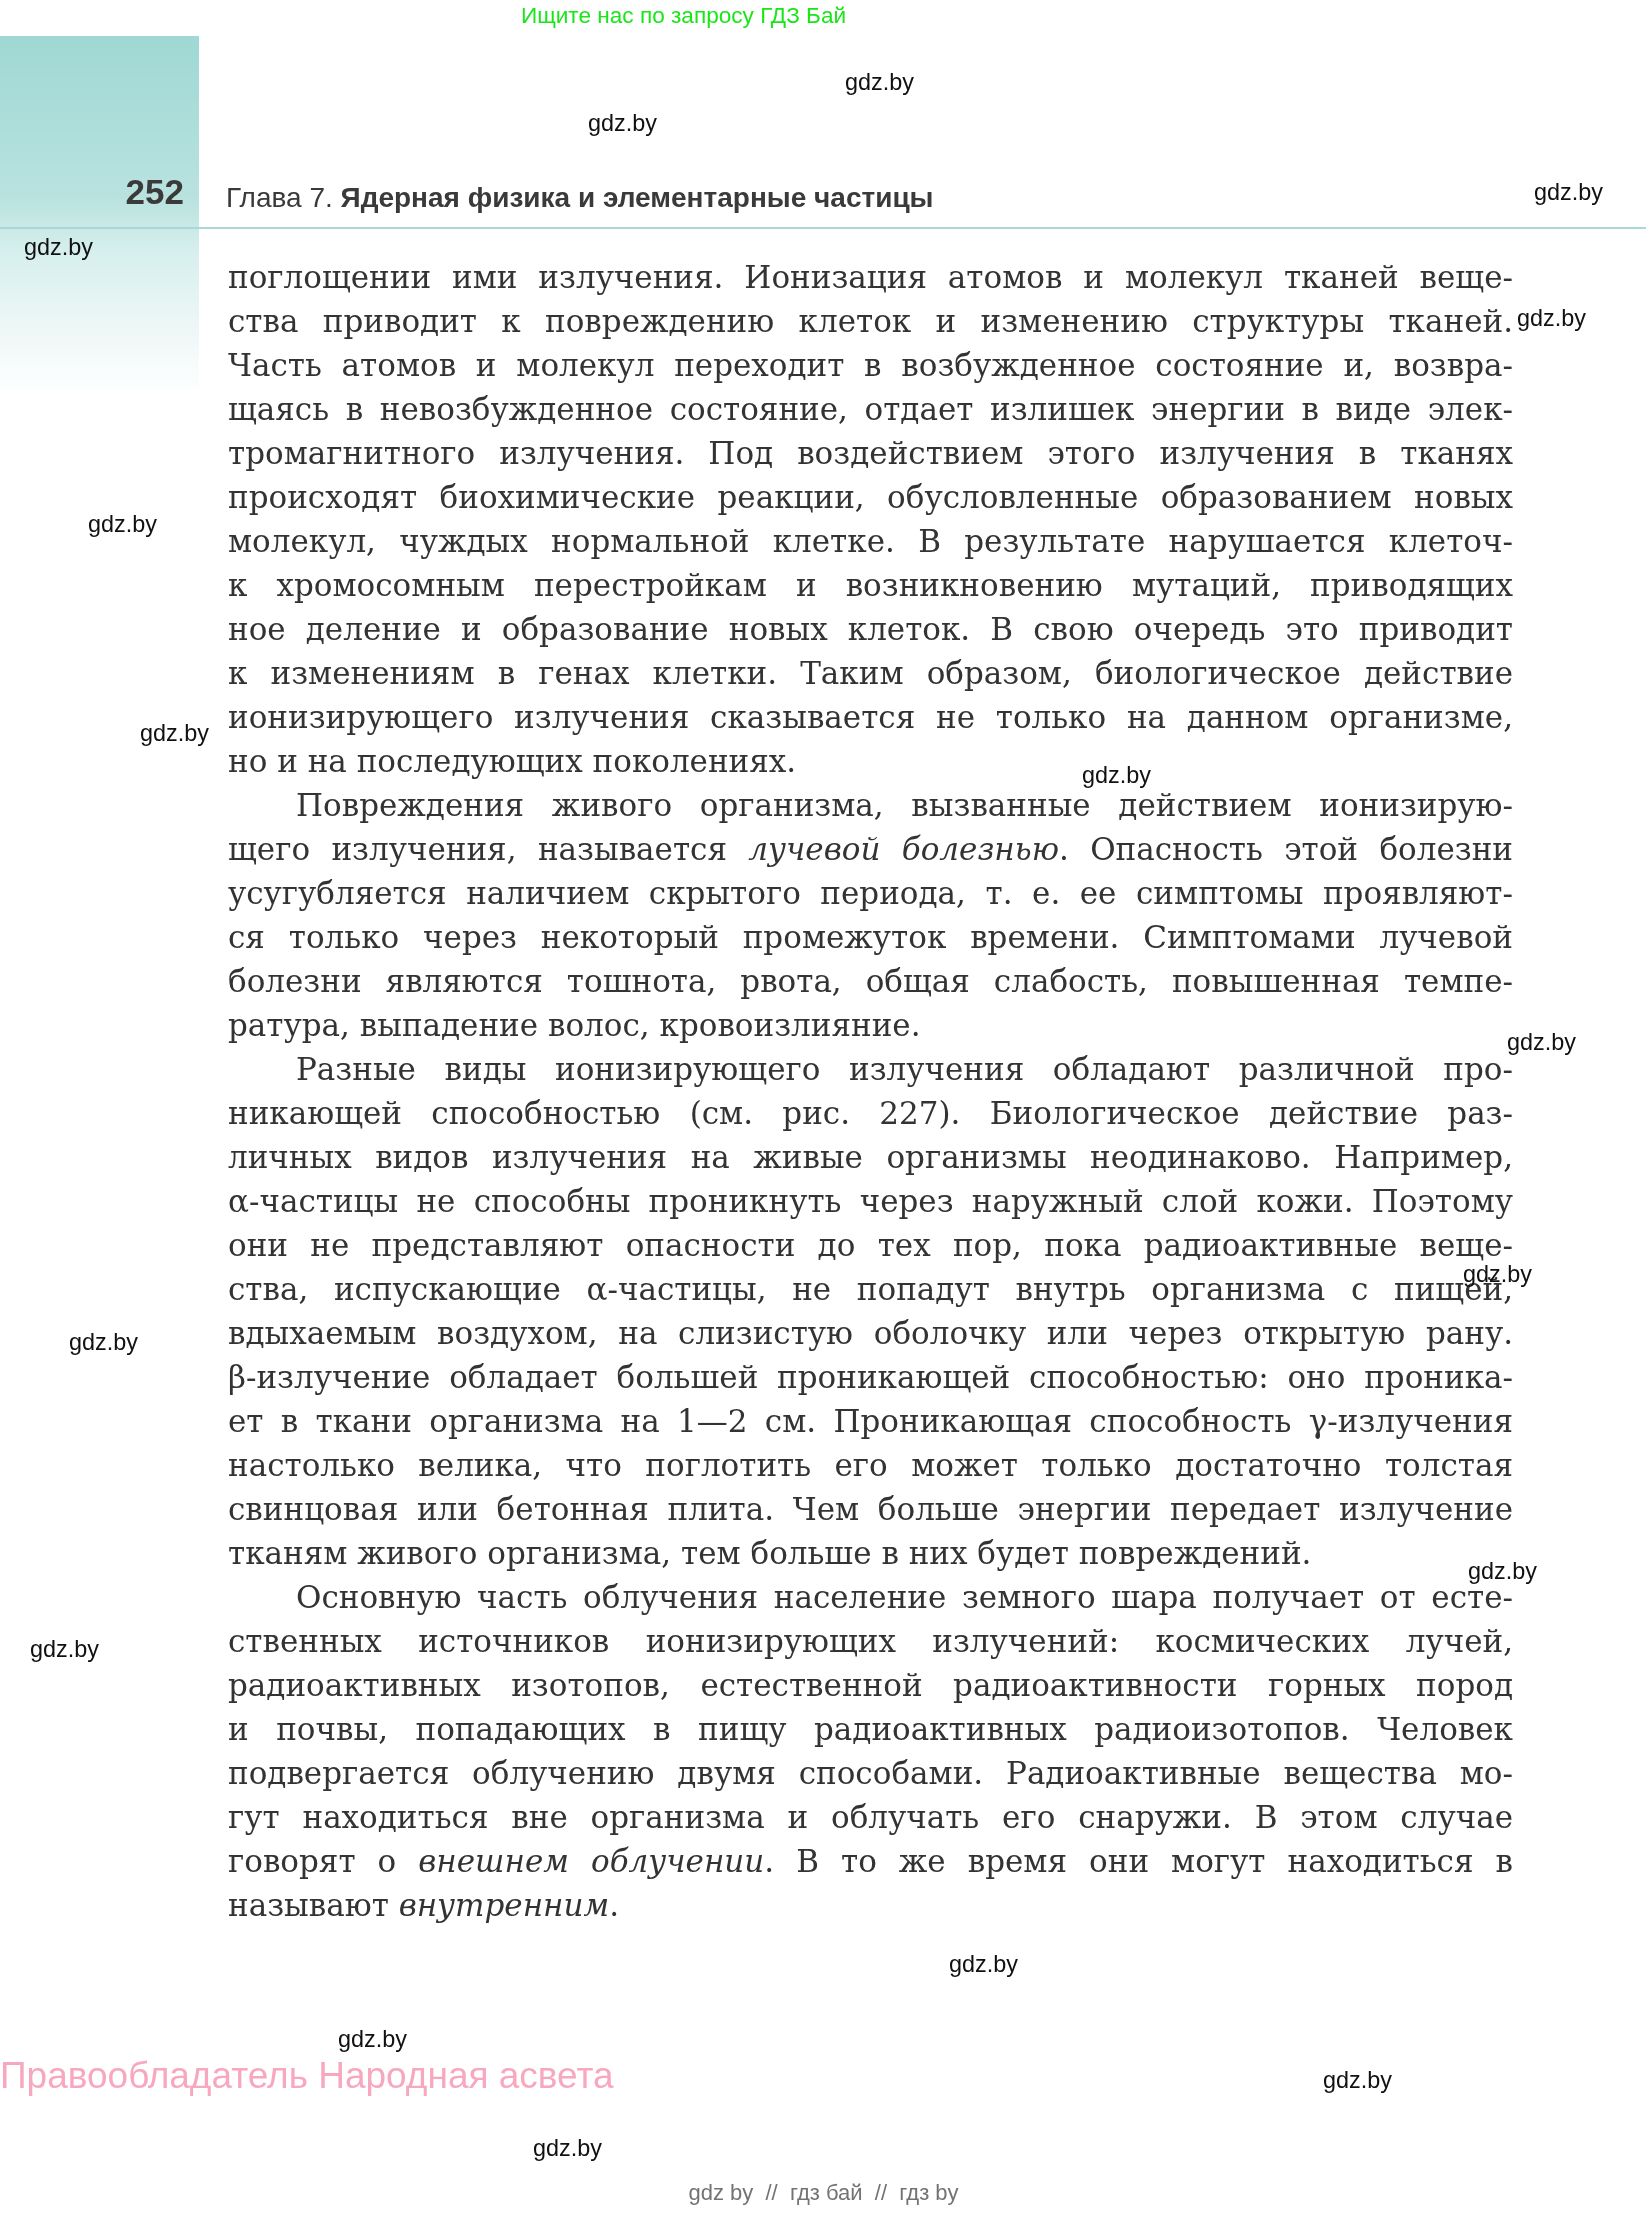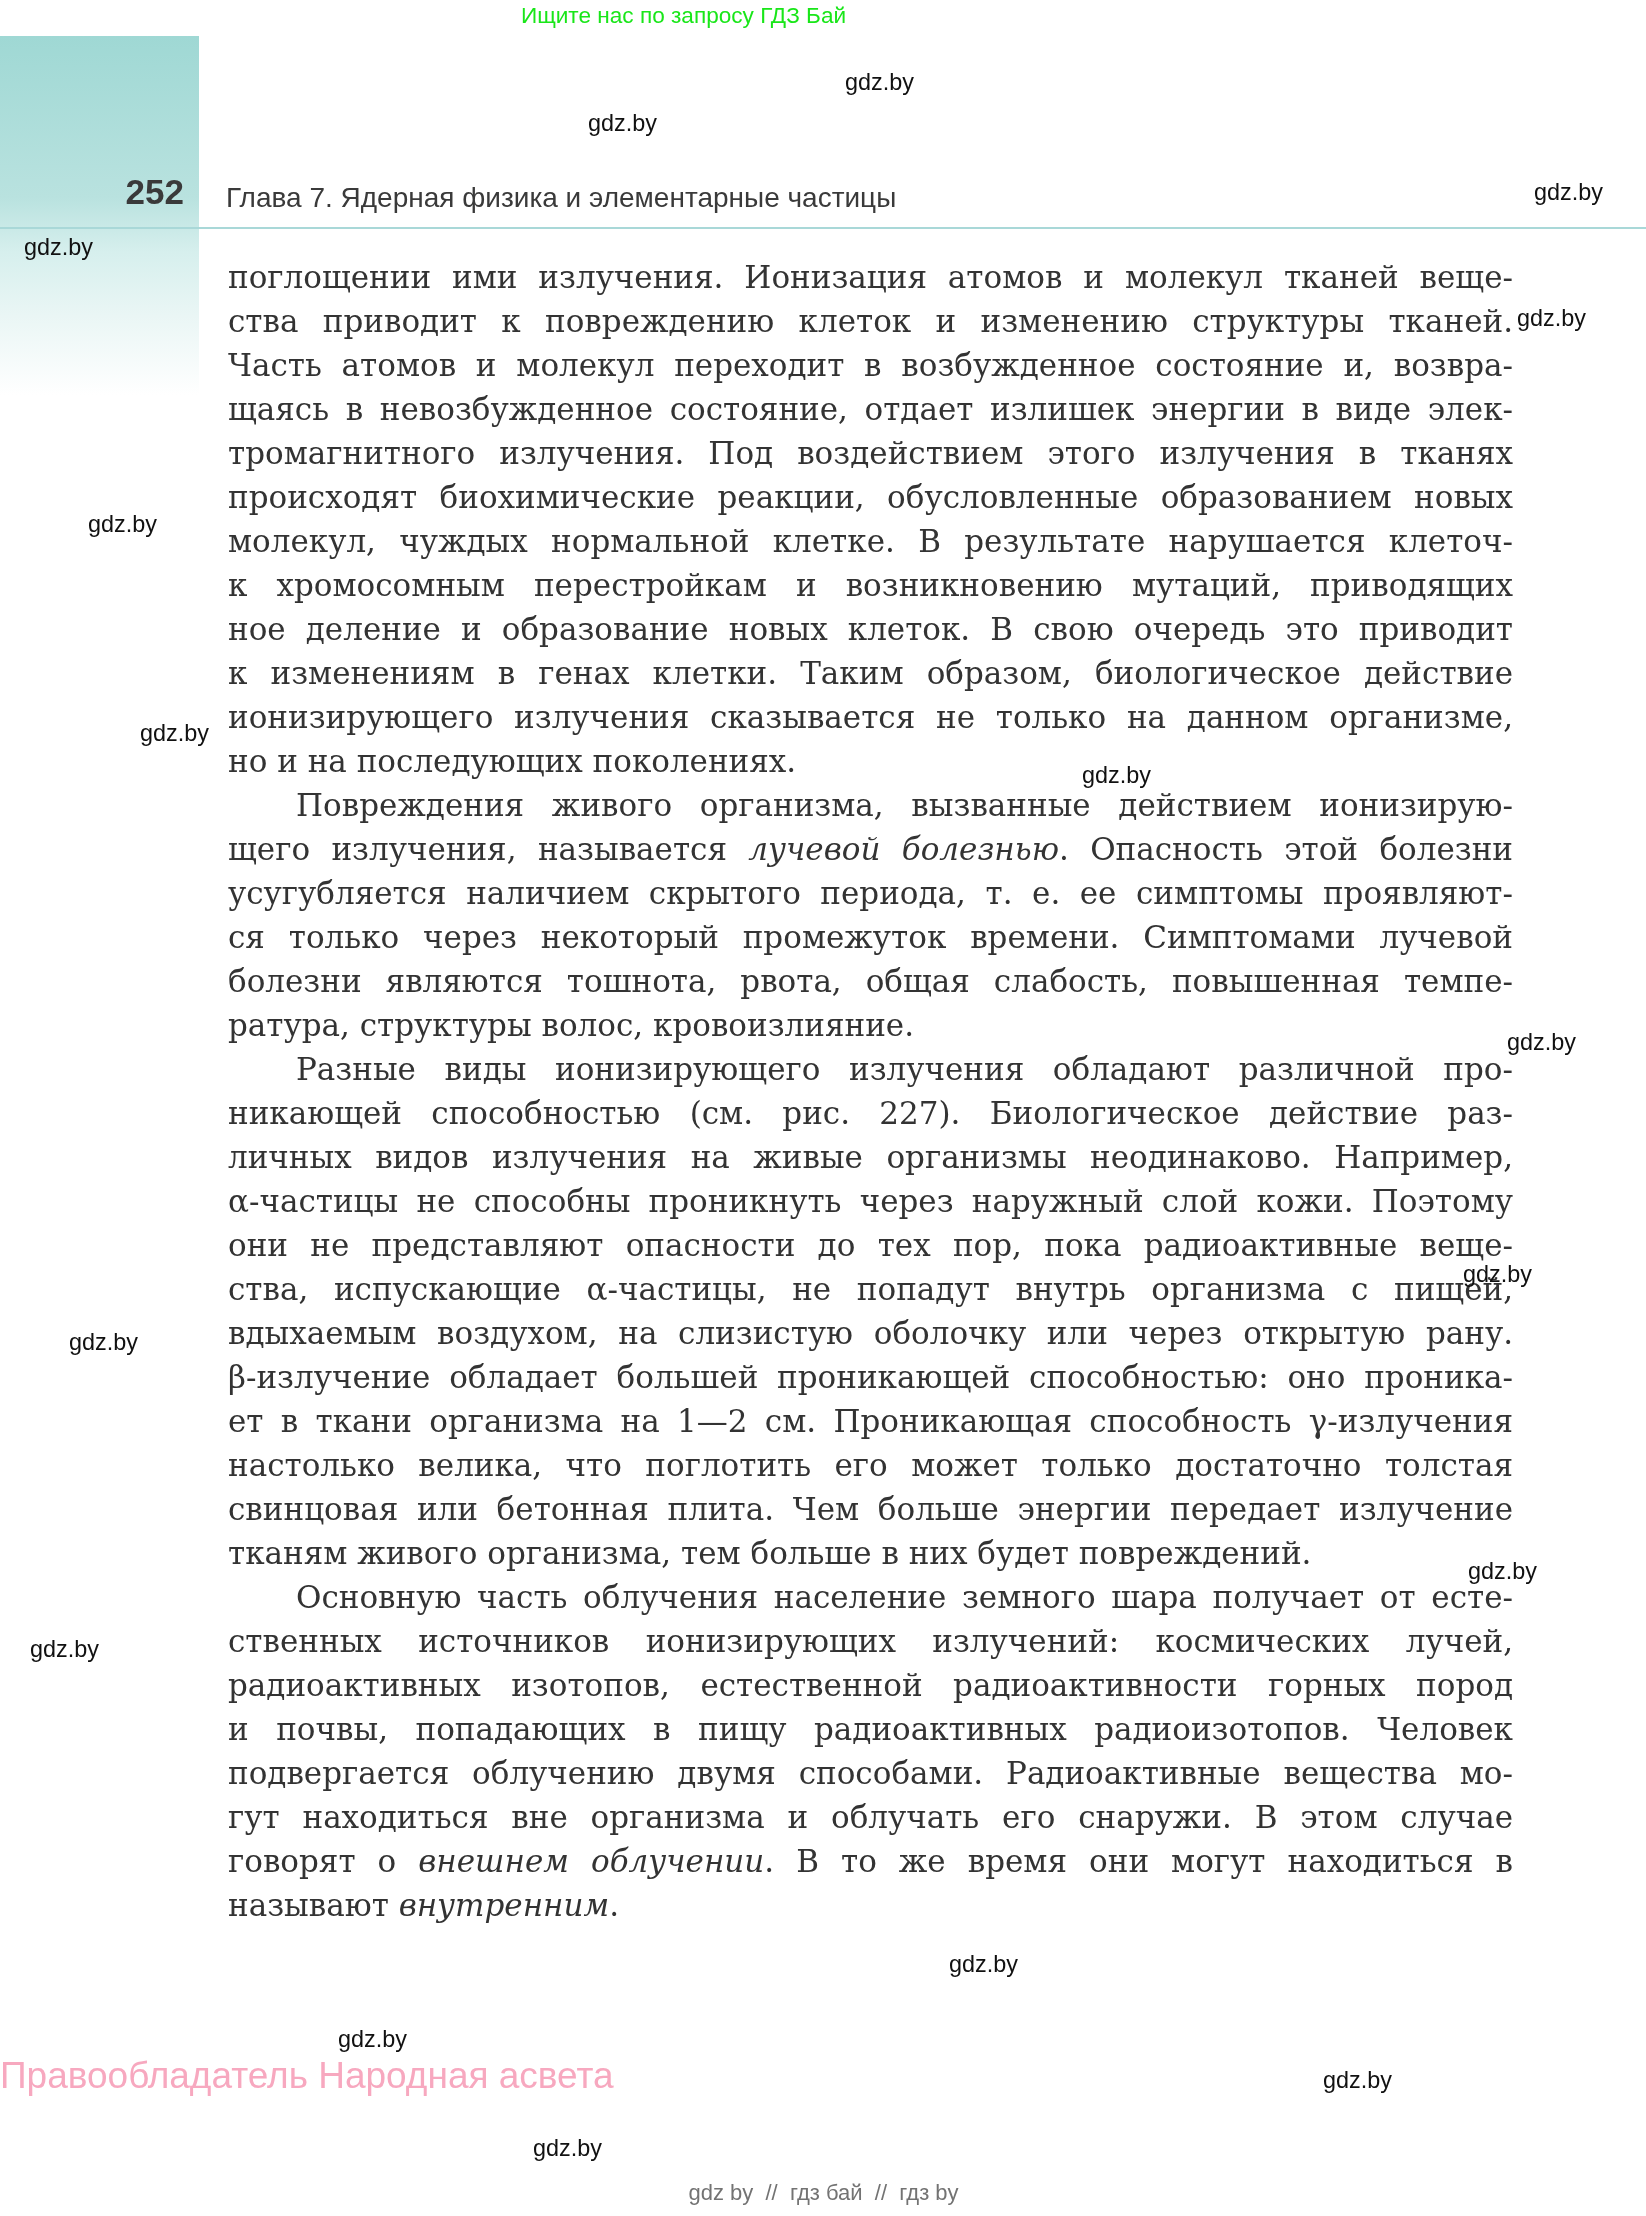--- a/index.html
+++ b/index.html
@@ -13,21 +13,21 @@
     font-family:"Liberation Sans", sans-serif; font-size:22.6px; color:#19e619;
   }
   .page-number {
     position:absolute; left:111px; top:172px; width:73px; text-align:right;
     font-family:"Liberation Sans", sans-serif; font-weight:bold; font-size:35px; color:#3a3a3a;
   }
   .chapter {
     position:absolute; left:226px; top:182px;
     font-family:"Liberation Sans", sans-serif; font-size:28px; color:#3a3a3a; white-space:nowrap;
   }
-  .chapter b { font-weight:normal; }
+  .chapter b { font-weight:bold; }
   .divider {
     position:absolute; left:0; top:227px; width:1647px; height:2.4px; background:#a9d8d8;
   }
   .body-text {
     position:absolute; left:228px; top:255px; width:1285px;
     font-family:"DejaVu Serif", serif; font-size:31px; color:#333333;
   }
   .line {
     height:44px; line-height:44px; white-space:nowrap; text-align:justify; text-align-last:justify;
     overflow:visible;
@@ -74,21 +74,21 @@
     <div class="line">к хромосомным перестройкам и возникновению мутаций, приводящих</div>
     <div class="line">ное деление и образование новых клеток. В свою очередь это приводит</div>
     <div class="line">к изменениям в генах клетки. Таким образом, биологическое действие</div>
     <div class="line">ионизирующего излучения сказывается не только на данном организме,</div>
     <div class="line last">но и на последующих поколениях.</div>
     <div class="line indent"><span>Повреждения живого организма, вызванные действием ионизирую-</span><i></i><span></span></div>
     <div class="line"><span>щего излучения, называется </span><i>лучевой болезнью</i><span>. Опасность этой болезни</span></div>
     <div class="line">усугубляется наличием скрытого периода, т. е. ее симптомы проявляют-</div>
     <div class="line">ся только через некоторый промежуток времени. Симптомами лучевой</div>
     <div class="line">болезни являются тошнота, рвота, общая слабость, повышенная темпе-</div>
-    <div class="line last">ратура, структуры волос, кровоизлияние.</div>
+    <div class="line last">ратура, выпадение волос, кровоизлияние.</div>
     <div class="line indent">Разные виды ионизирующего излучения обладают различной про-</div>
     <div class="line">никающей способностью (см. рис. 227). Биологическое действие раз-</div>
     <div class="line">личных видов излучения на живые организмы неодинаково. Например,</div>
     <div class="line">α-частицы  не способны проникнуть через наружный слой кожи. Поэтому</div>
     <div class="line">они не представляют опасности до тех пор, пока радиоактивные веще-</div>
     <div class="line">ства, испускающие α-частицы, не попадут внутрь организма с пищей,</div>
     <div class="line">вдыхаемым воздухом, на слизистую оболочку или через открытую рану.</div>
     <div class="line">β-излучение обладает большей проникающей способностью: оно проника-</div>
     <div class="line">ет в ткани организма на 1—2 см. Проникающая способность γ-излучения</div>
     <div class="line">настолько велика, что поглотить его может только достаточно толстая</div>

